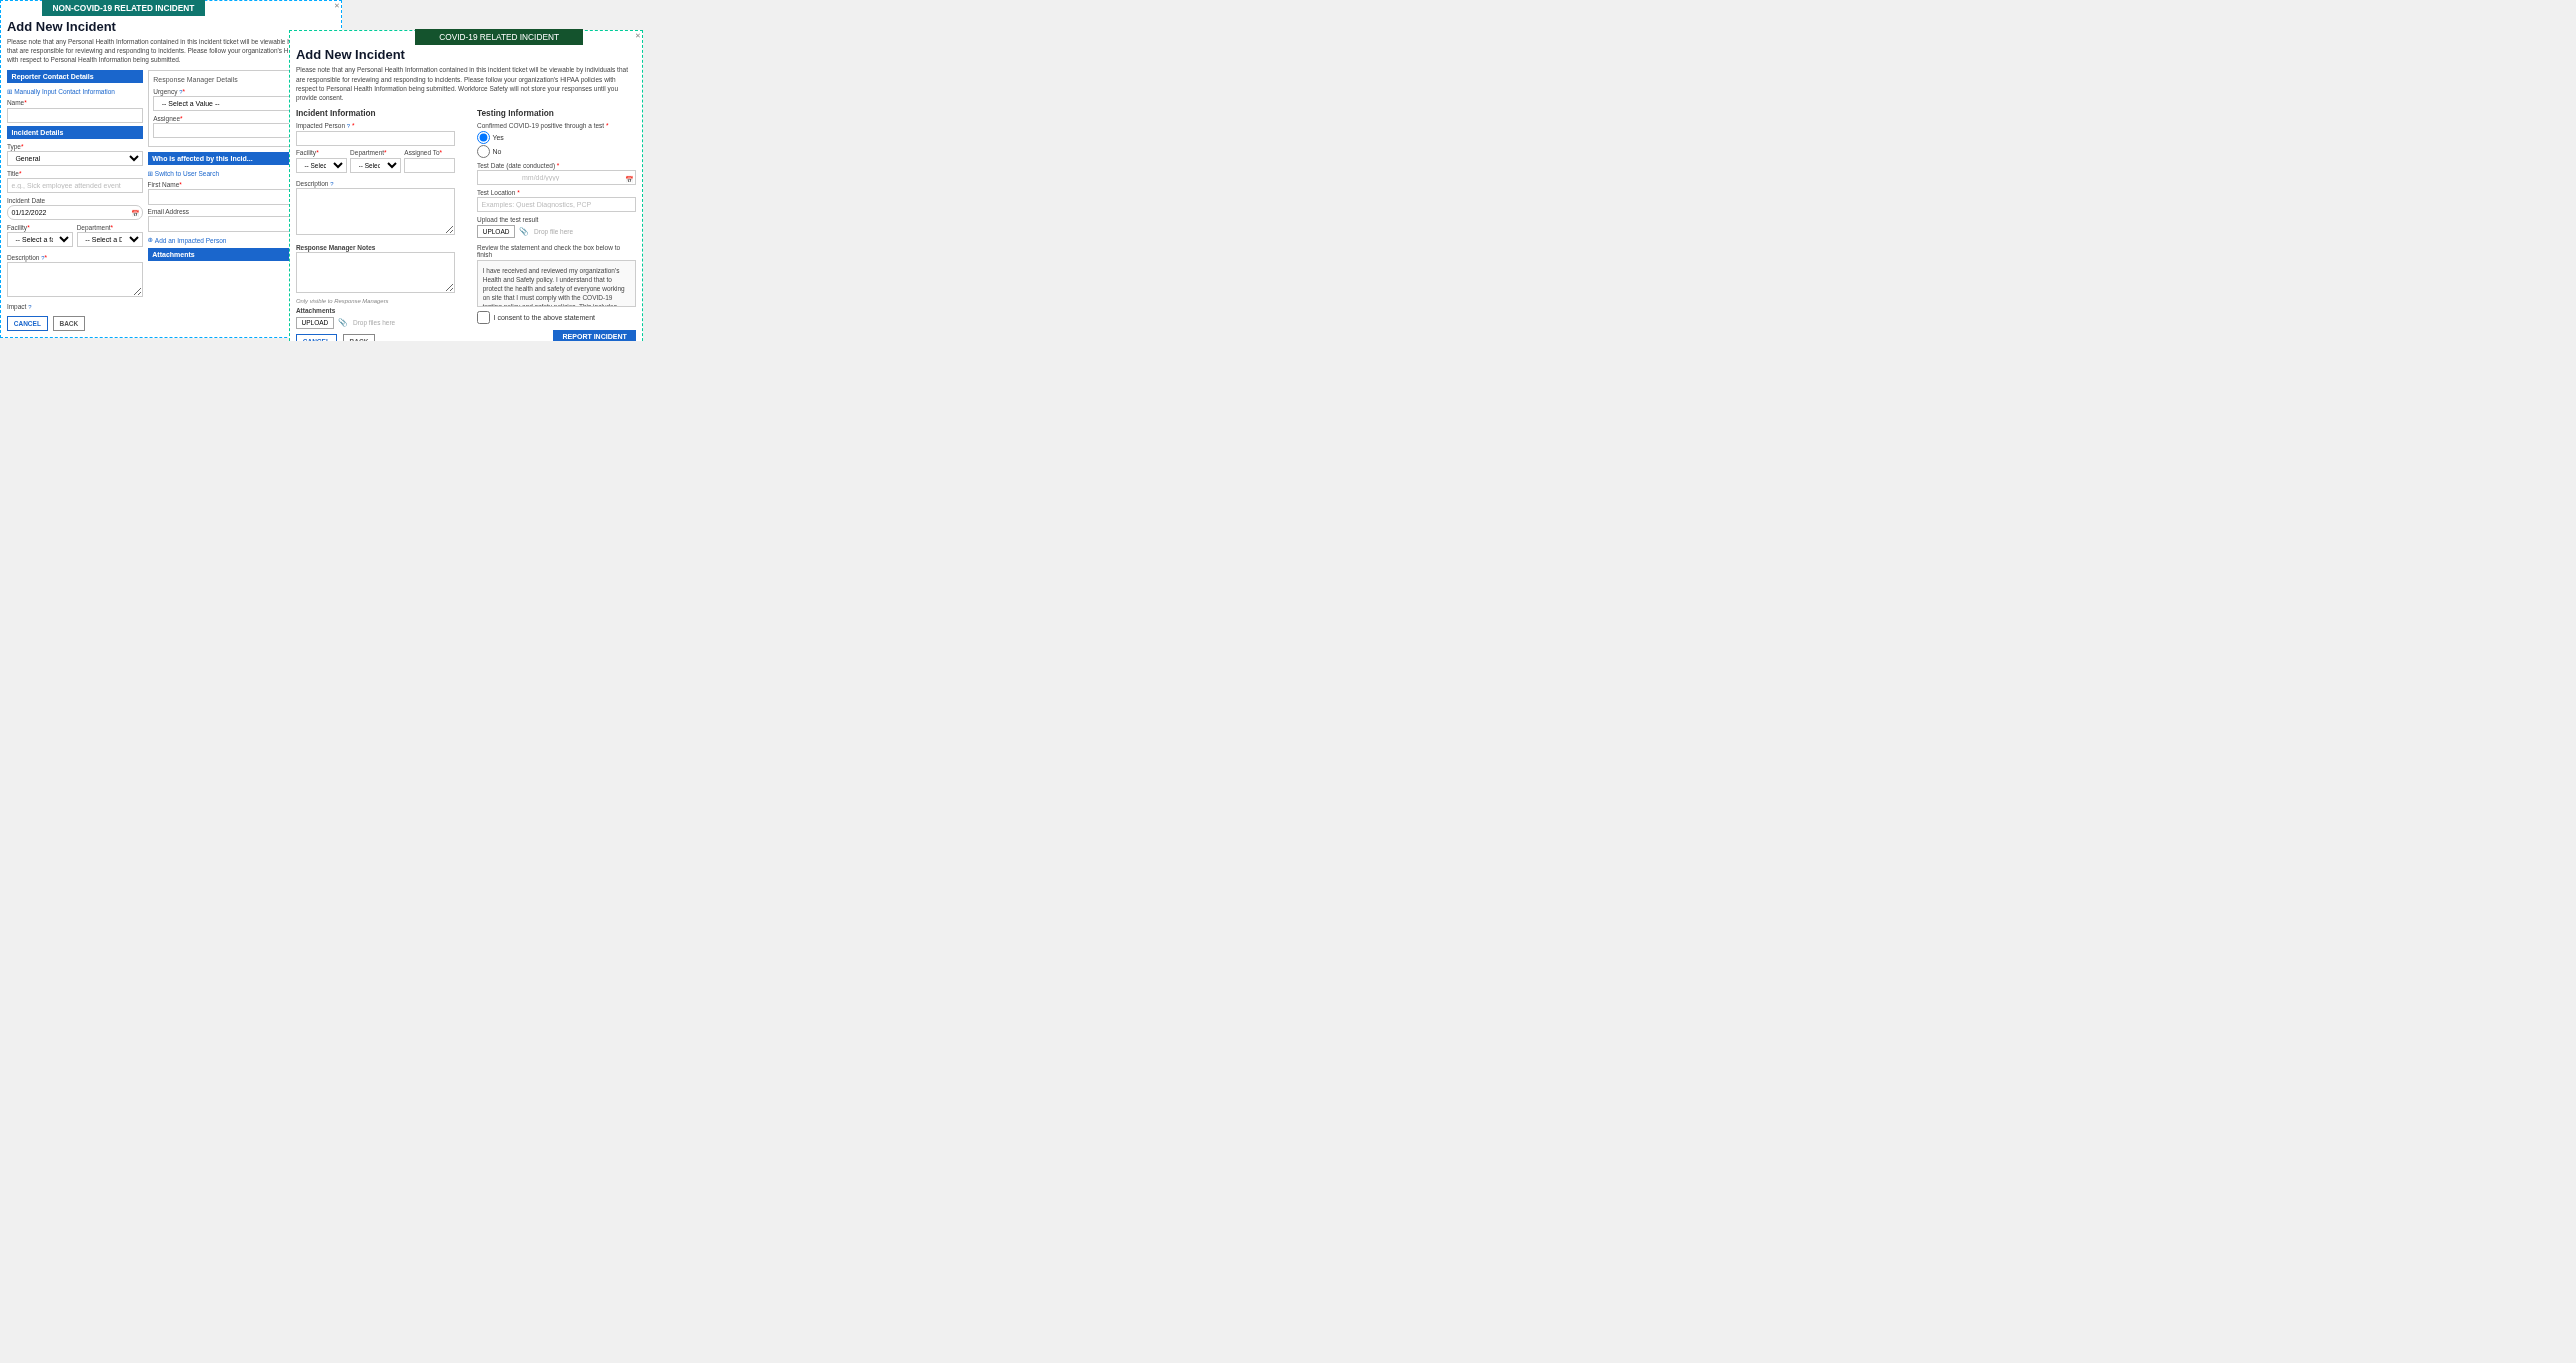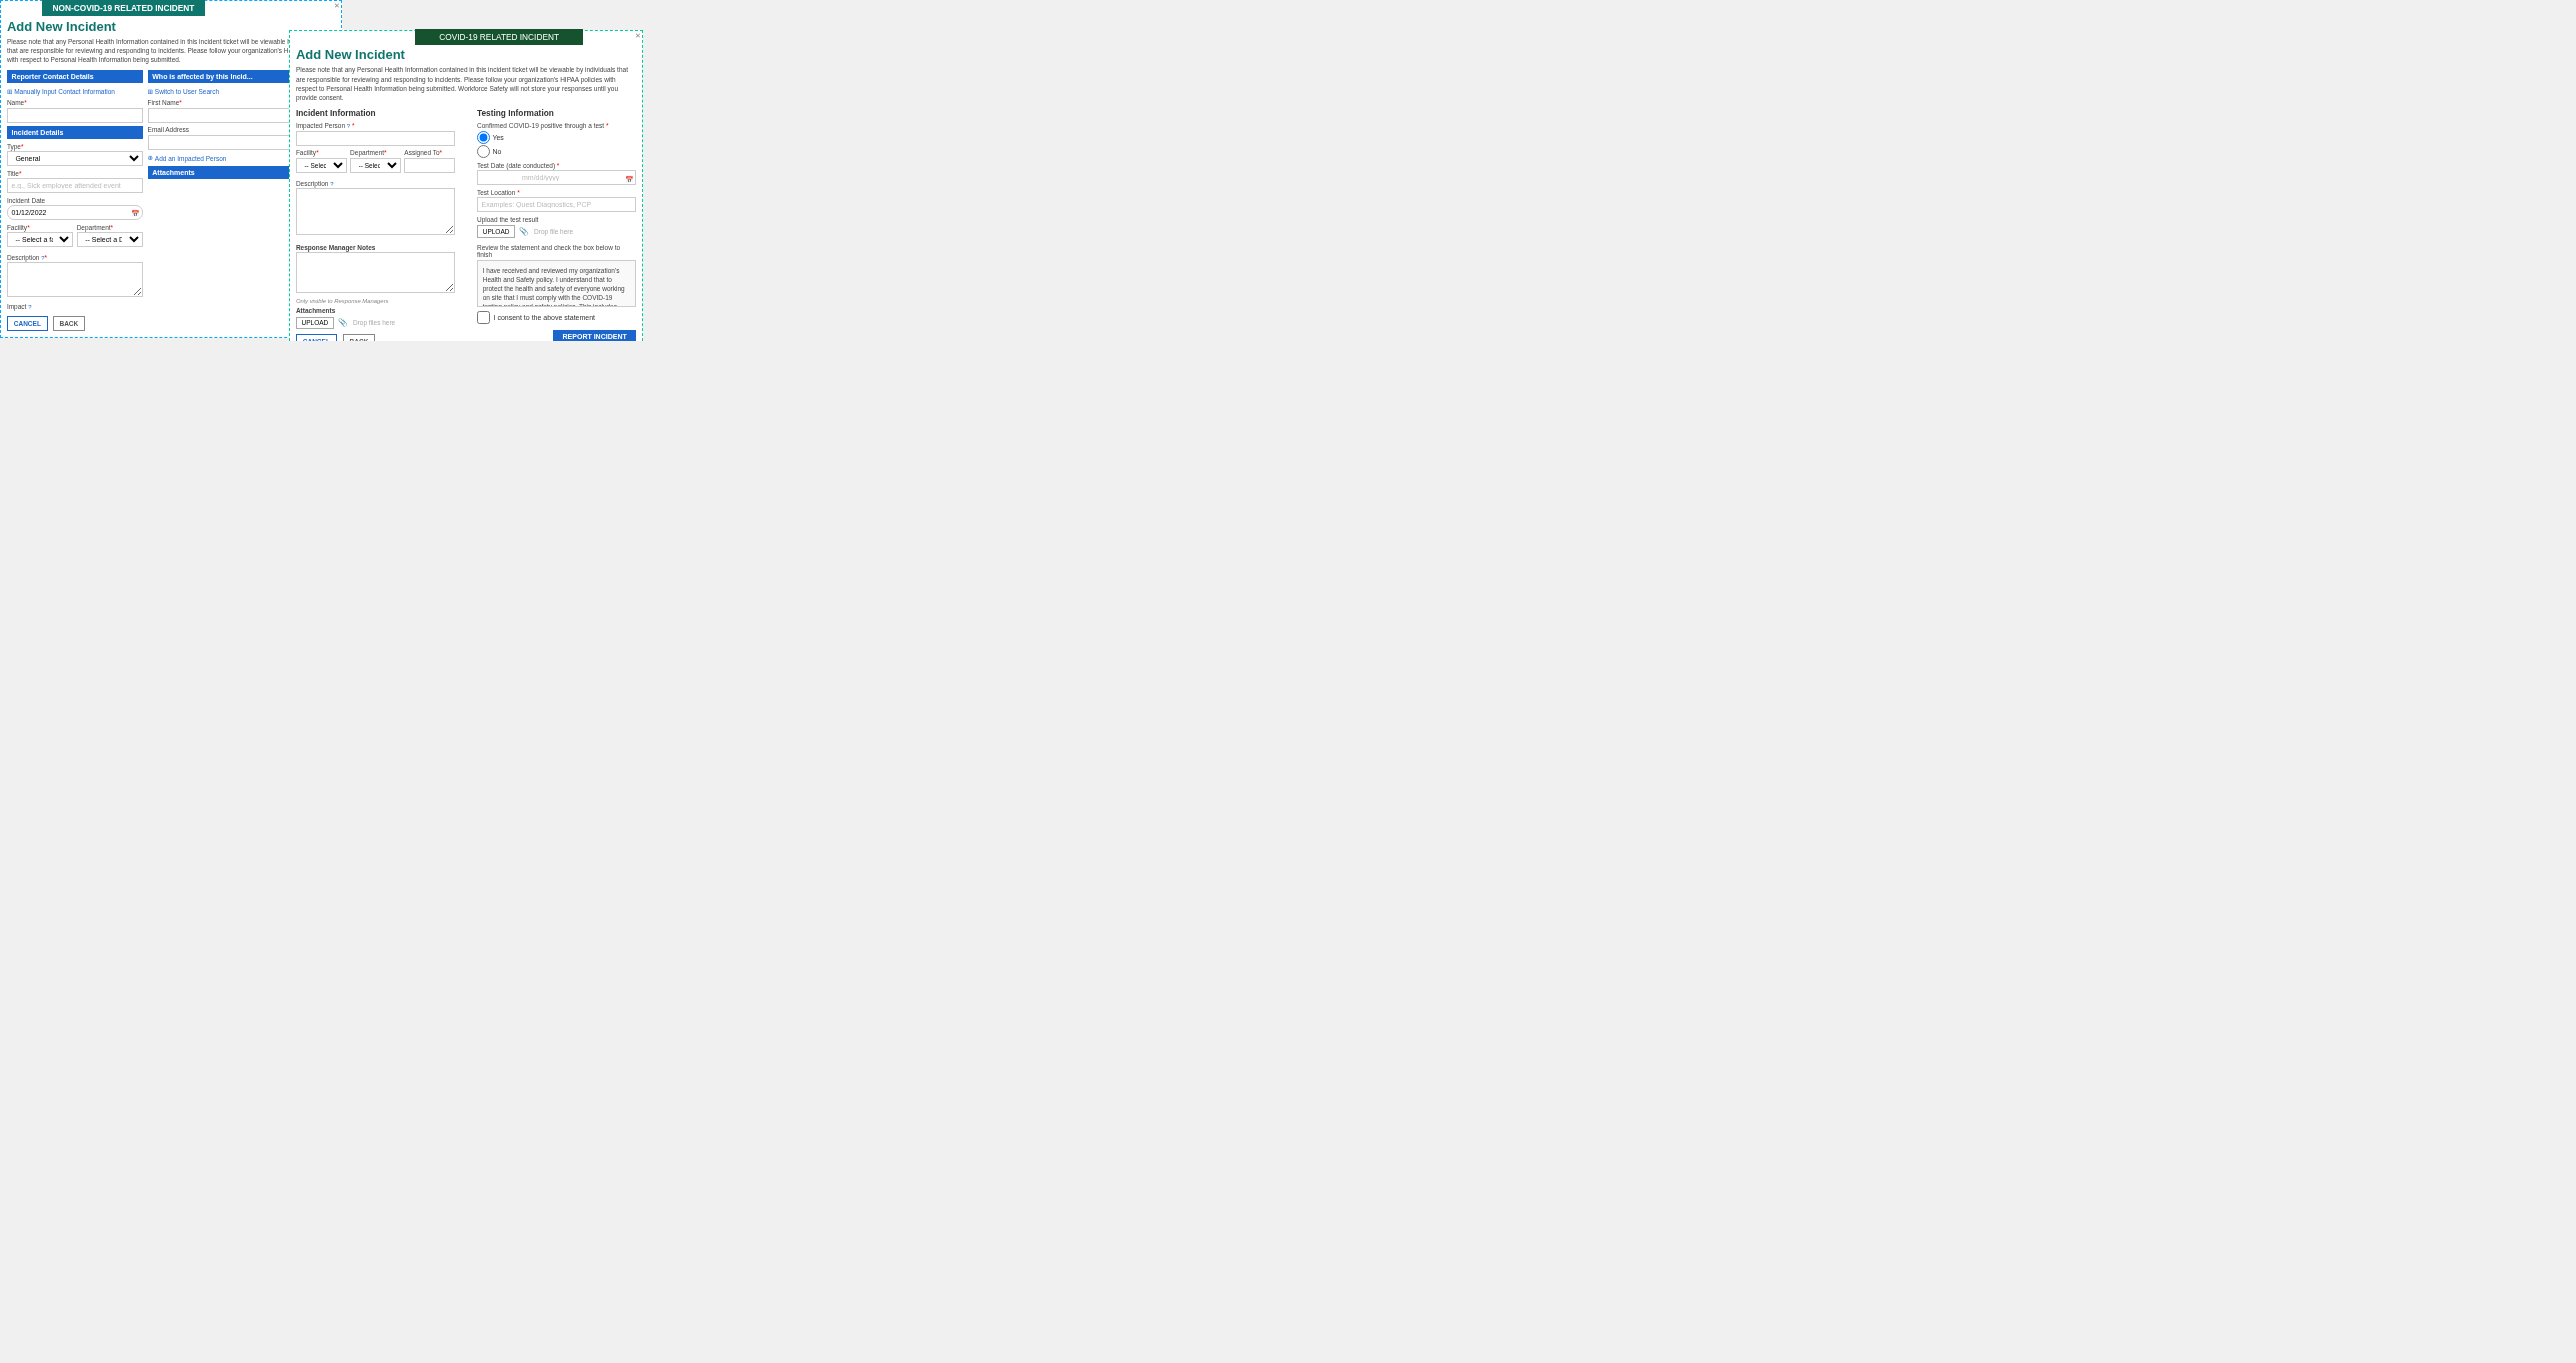--- a/index.html
+++ b/index.html
@@ -43,21 +43,21 @@
       top: 1.2px;
       right: 1.2px;
       font-size: 7px;
       color: #888;
       cursor: pointer;
     }
 
     .page-title {
       font-size: 13px;
       font-weight: bold;
-      color: #0f766e;
+      color: #0f172a;
       margin-bottom: 3.5px;
       margin-top: 8.3px;
     }
 
     .disclaimer-text {
       font-size: 6.5px;
       color: #444;
       line-height: 1.4;
       margin-bottom: 5.9px;
     }
@@ -467,20 +467,29 @@
 
       <div class="field-label"><span>Impact</span> <span class="info-icon">?</span></div>
 
       <div style="margin-top:5.9px; display:flex; gap:2.4px;">
         <button class="btn-cancel">CANCEL</button>
         <button class="btn-back">BACK</button>
       </div>
     </div>
 
     <div class="right-col">
+      <div class="response-section">
+        <div class="response-section-title">Response Manager Details</div>
+        <div class="field-label"><span>Urgency</span> <span class="info-icon">?</span><span class="required">*</span></div>
+        <select class="form-select">
+          <option value="">-- Select a Value --</option>
+        </select>
+        <div class="field-label"><span>Assignee</span><span class="required">*</span></div>
+        <input class="form-input" type="text" value="" style="">
+      </div>
 
       <div class="who-section">
         <span>Who is affected by this Incid...</span>
       </div>
       <a class="switch-search-link">
         <span>⊞</span>
         <span>Switch to User Search</span>
       </a>
 
       <div class="field-label"><span>First Name</span><span class="required">*</span></div>

